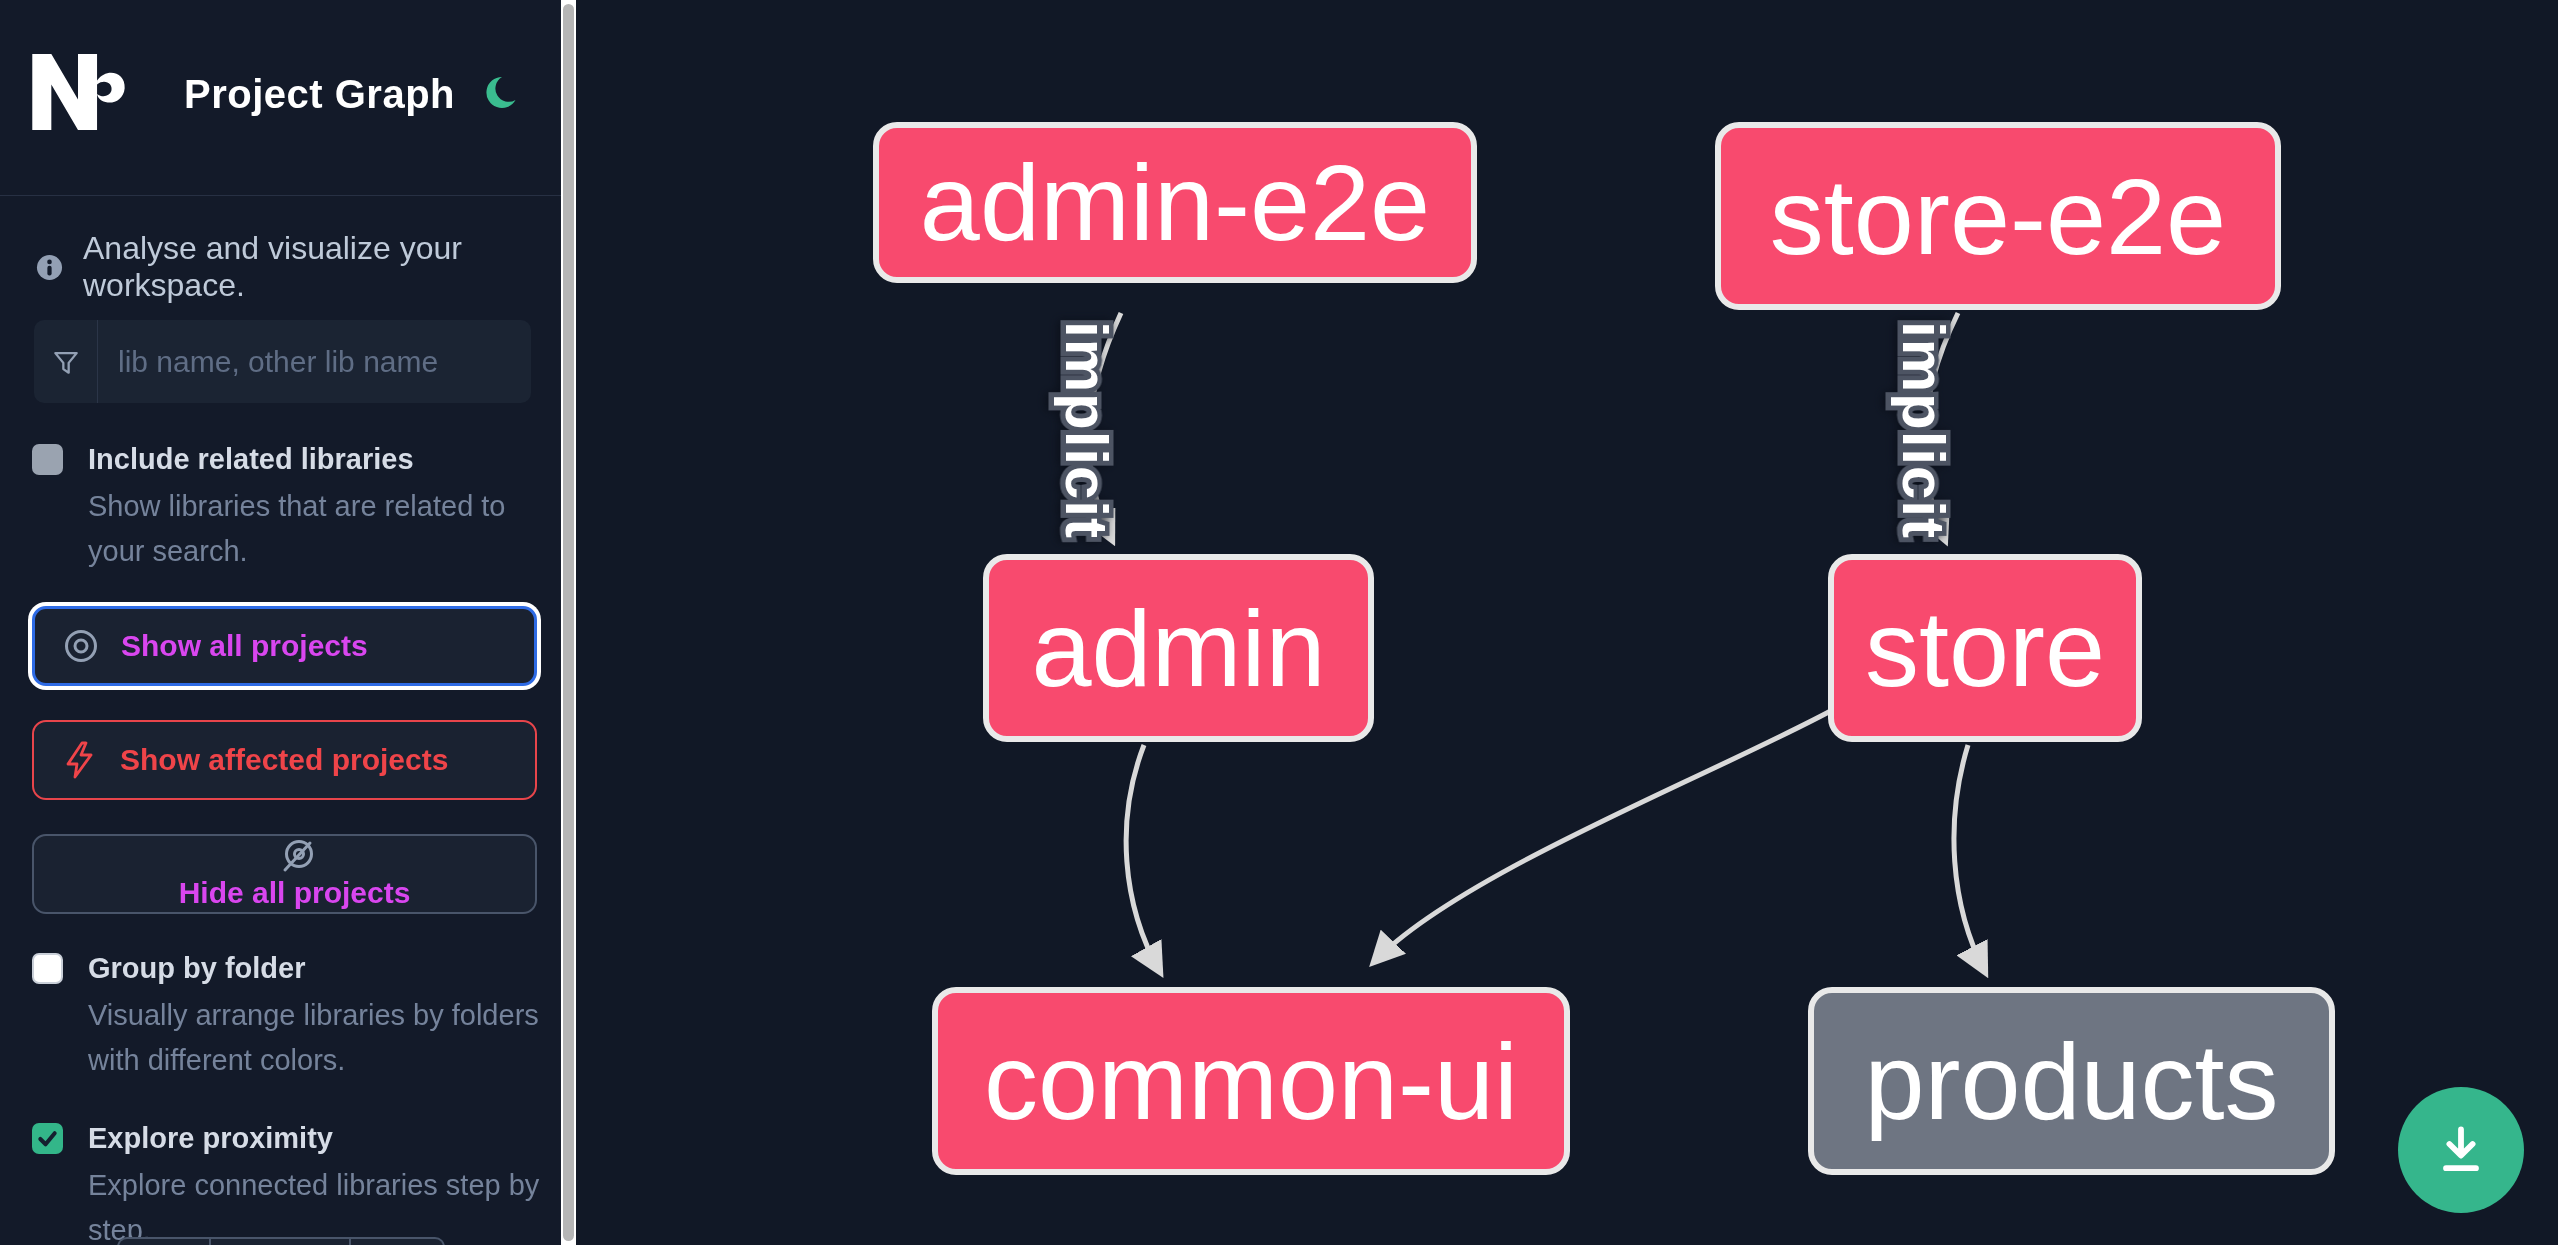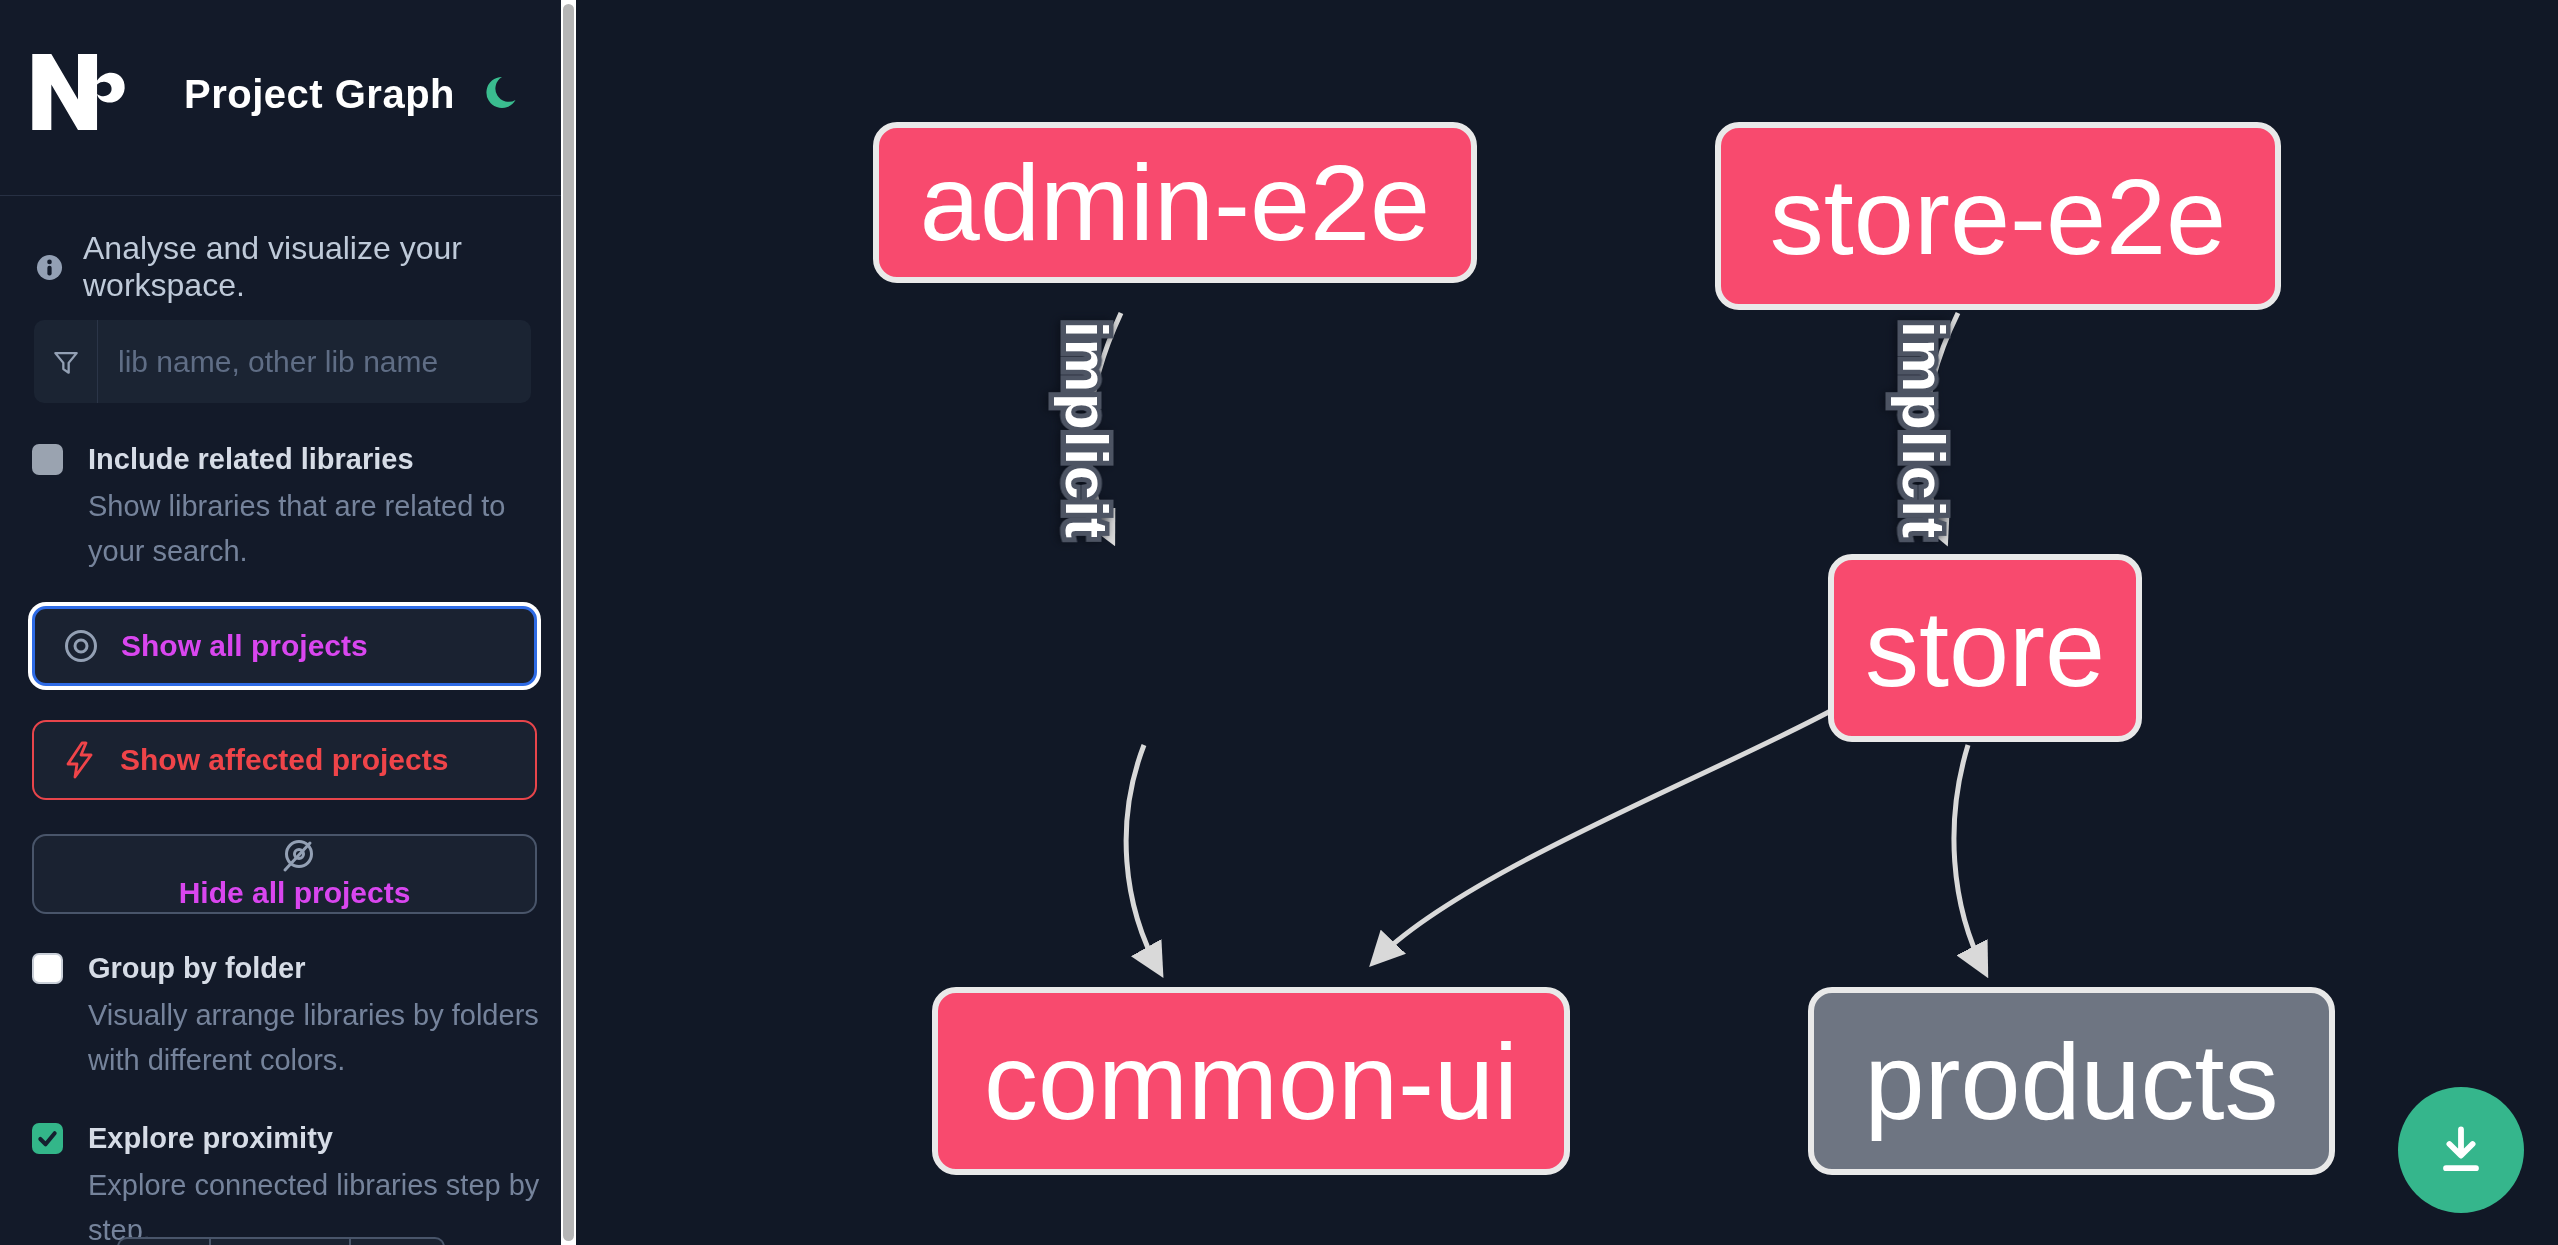--- a/index.html
+++ b/index.html
@@ -207,20 +207,21 @@
       <span class="stroke">implicit</span>
       <span class="fillt">implicit</span>
     </div>
     <div class="edge-label" style="left:1347px; top:430px;">
       <span class="stroke">implicit</span>
       <span class="fillt">implicit</span>
     </div>
 
     <div class="node pink" style="left:297px;  top:122px; width:604px; height:161px;">admin-e2e</div>
     <div class="node pink" style="left:1139px; top:122px; width:566px; height:188px;">store-e2e</div>
+    <div class="node pink" style="left:407px;  top:554px; width:391px; height:188px;">admin</div>
     <div class="node pink" style="left:1252px; top:554px; width:314px; height:188px;">store</div>
     <div class="node pink" style="left:356px;  top:987px; width:638px; height:188px;">common-ui</div>
     <div class="node gray" style="left:1232px; top:987px; width:527px; height:188px;">products</div>
 
     <div class="fab">
       <svg viewBox="0 0 24 24">
         <path d="M12 3.5 v10 M7.2 9.5 L12 14.3 L16.8 9.5 M5.8 19.5 h12.4" fill="none" stroke="#ffffff" stroke-width="2.4" stroke-linecap="round" stroke-linejoin="round"></path>
       </svg>
     </div>
   </div>

